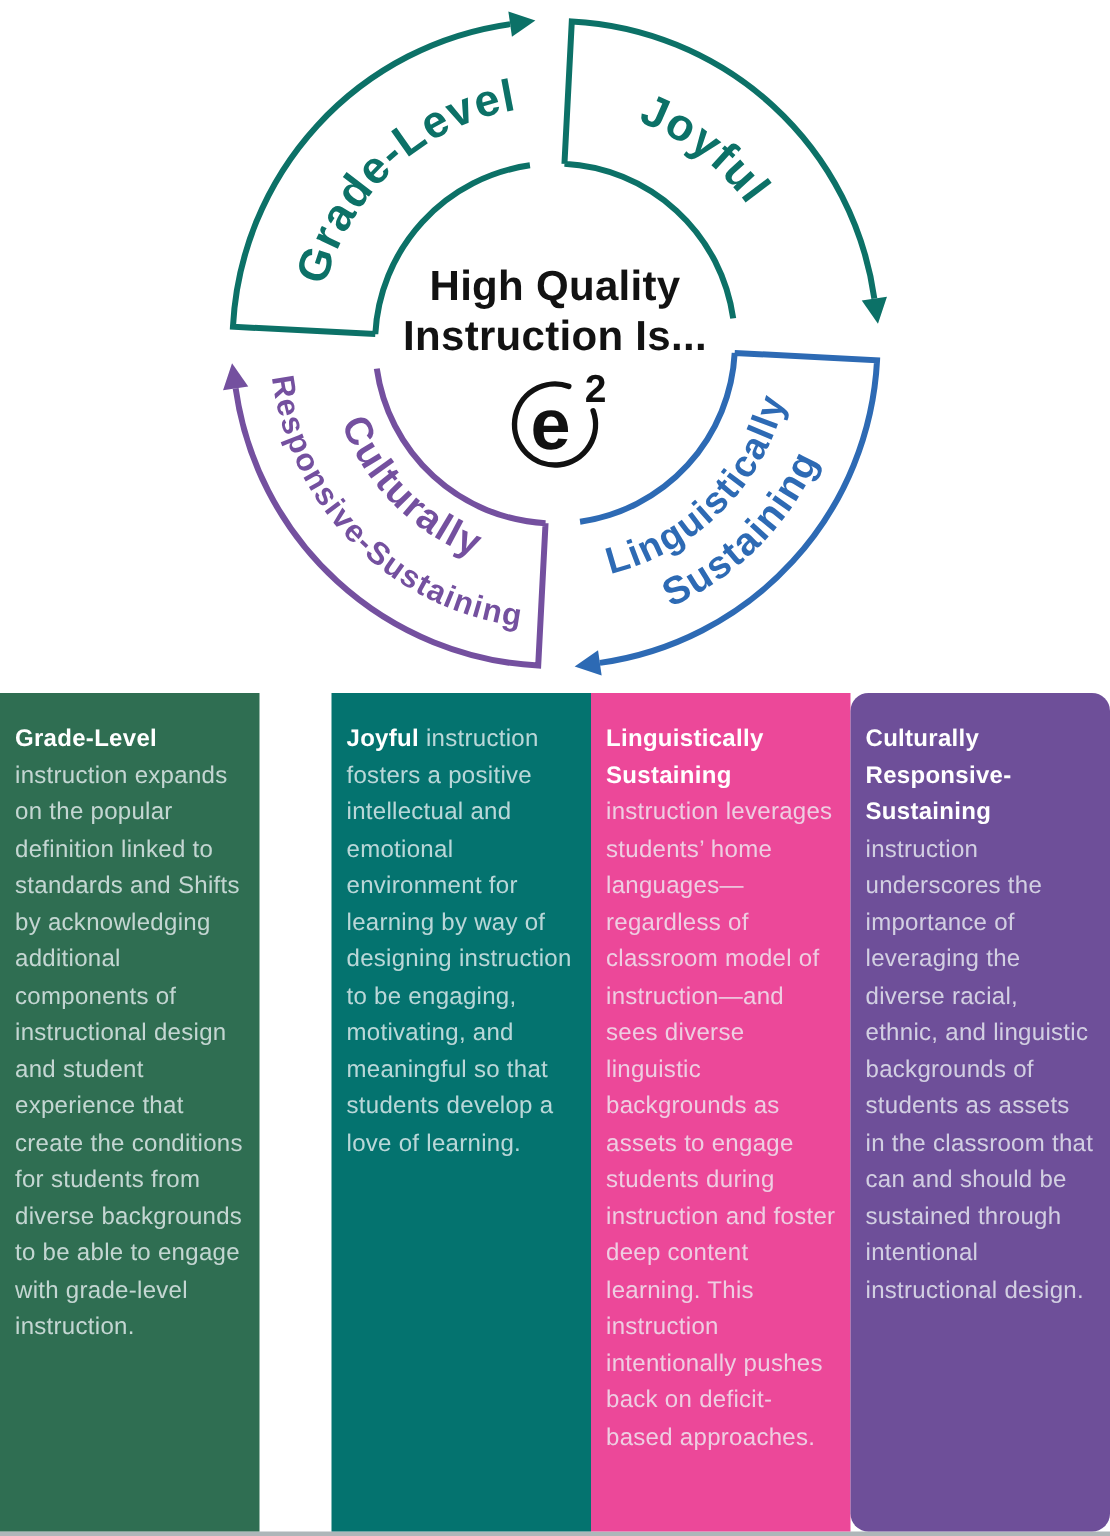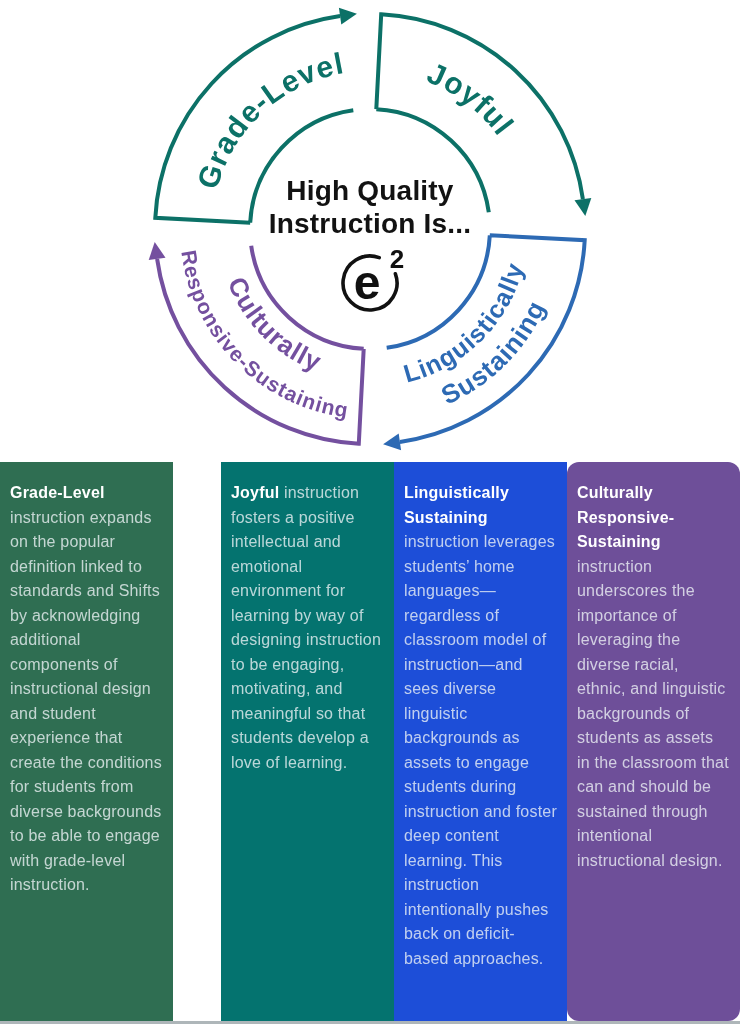--- a/index.html
+++ b/index.html
@@ -79,20 +79,20 @@
   </svg>
 </div>
 
 <div class="columns">
   <section class="col" style="background: rgb(47, 110, 82);">
     <p class="col-text"><strong class="col-heading">Grade-Level</strong><span> instruction expands on the popular definition linked to standards and Shifts by acknowledging additional components of instructional design and student experience that create the conditions for students from diverse backgrounds to be able to engage with grade-level instruction.</span></p>
   </section>
   <section class="col" style="background: rgb(4, 115, 111); margin-left: 48px;">
     <p class="col-text"><strong class="col-heading">Joyful</strong><span> instruction fosters a positive intellectual and emotional environment for learning by way of designing instruction to be engaging, motivating, and meaningful so that students develop a love of learning.</span></p>
   </section>
-  <section class="col" style="background: #1d4ed8;">
+  <section class="col" style="background: #ec4899;">
     <p class="col-text"><strong class="col-heading">Linguistically Sustaining</strong><span> instruction leverages students’ home languages—regardless of classroom model of instruction—and sees diverse linguistic backgrounds as assets to engage students during instruction and foster deep content learning. This instruction intentionally pushes back on deficit-based approaches.</span></p>
   </section>
   <section class="col" style="background: rgb(110, 79, 153); border-radius: 12px;">
     <p class="col-text"><strong class="col-heading">Culturally Responsive-Sustaining</strong><span> instruction underscores the importance of leveraging the diverse racial, ethnic, and linguistic backgrounds of students as assets in the classroom that can and should be sustained through intentional instructional design.</span></p>
   </section>
 </div>
 <div class="bottom-strip"></div>
 
 </body></html>

